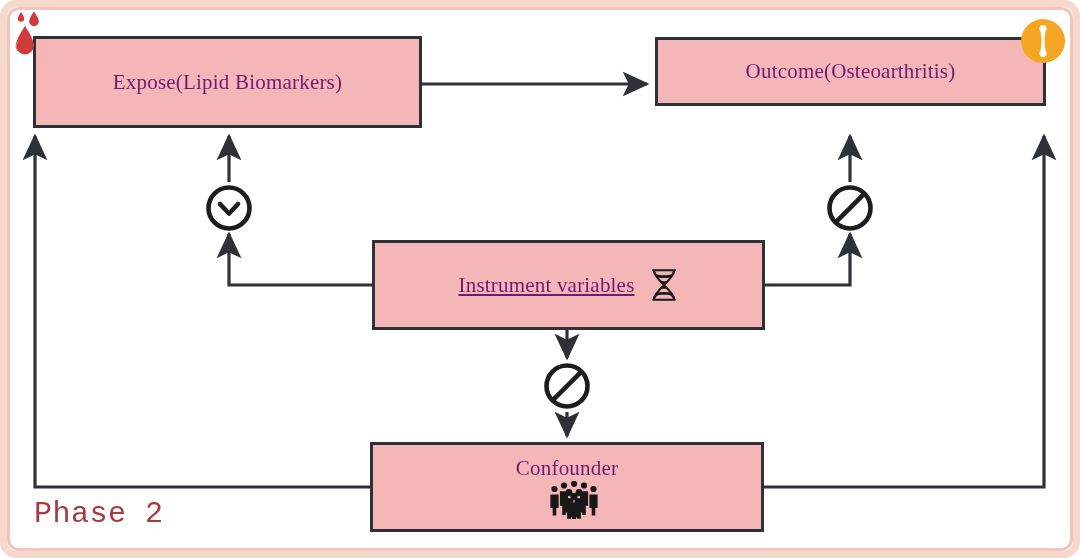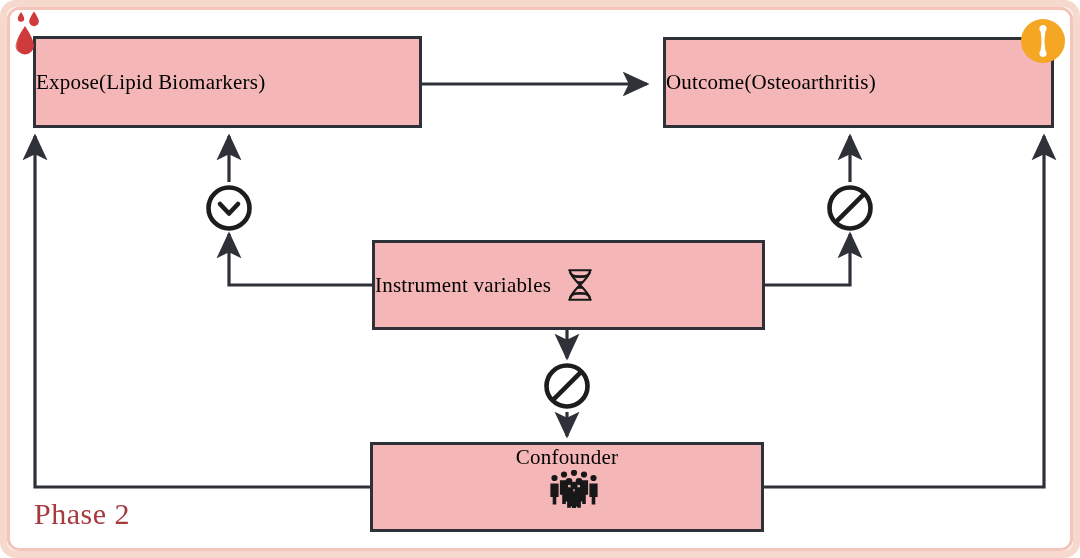--- a/index.html
+++ b/index.html
@@ -35,36 +35,36 @@
     pointer-events: none;
   }
   
   .node {
     position: absolute;
     box-sizing: border-box;
     background: #f4b6b6;
     border: 3px solid #2e3138;
     display: flex;
     align-items: center;
-    justify-content: flex-start;
-    color: #000000;
+    justify-content: center;
+    color: #701a75;
   }
   .node .label {
     font-size: 21px;
     letter-spacing: 0.2px;
     white-space: nowrap;
   }
   .node .node-icon {
     margin-left: 14px;
     display: inline-flex;
     align-items: center;
   }
   #node-expose   { left: 33px;  top: 36px;  width: 389px; height: 92px; }
-  #node-outcome  { left: 655px; top: 37px;  width: 391px; height: 91px; margin-left: 8px; }
-  #node-iv       { left: 372px; top: 240px; width: 393px; height: 90px; }
+  #node-outcome  { left: 655px; top: 37px;  width: 391px; height: 69px; }
+  #node-iv       { left: 372px; top: 240px; width: 393px; height: 90px; text-decoration: underline; }
   #node-confounder { left: 370px; top: 442px; width: 394px; height: 90px; flex-direction: column; }
 
   
   #wires {
     position: absolute;
     left: 0; top: 0;
     width: 1080px; height: 558px;
     pointer-events: none;
   }
   
@@ -74,21 +74,21 @@
   #blood-drop-icon { left: 12px; top: 8px; width: 48px; height: 52px; }
   #bone-badge-icon { left: 1020px; top: 18px; width: 46px; height: 46px; }
 
   
   #phase-caption {
     position: absolute;
     left: 34px;
     top: 497px;
     font-size: 30px;
     color: #a63a3f;
-    font-family: Liberation Serif, serif;
+    font-family: Liberation Mono, monospace;
     letter-spacing: 0.5px;
   }
 
   
   .gate {
     position: absolute;
     width: 52px; height: 52px;
   }
   #gate-iv-expose { left: 203px; top: 182px; }
   #gate-iv-outcome { left: 824px; top: 182px; }

